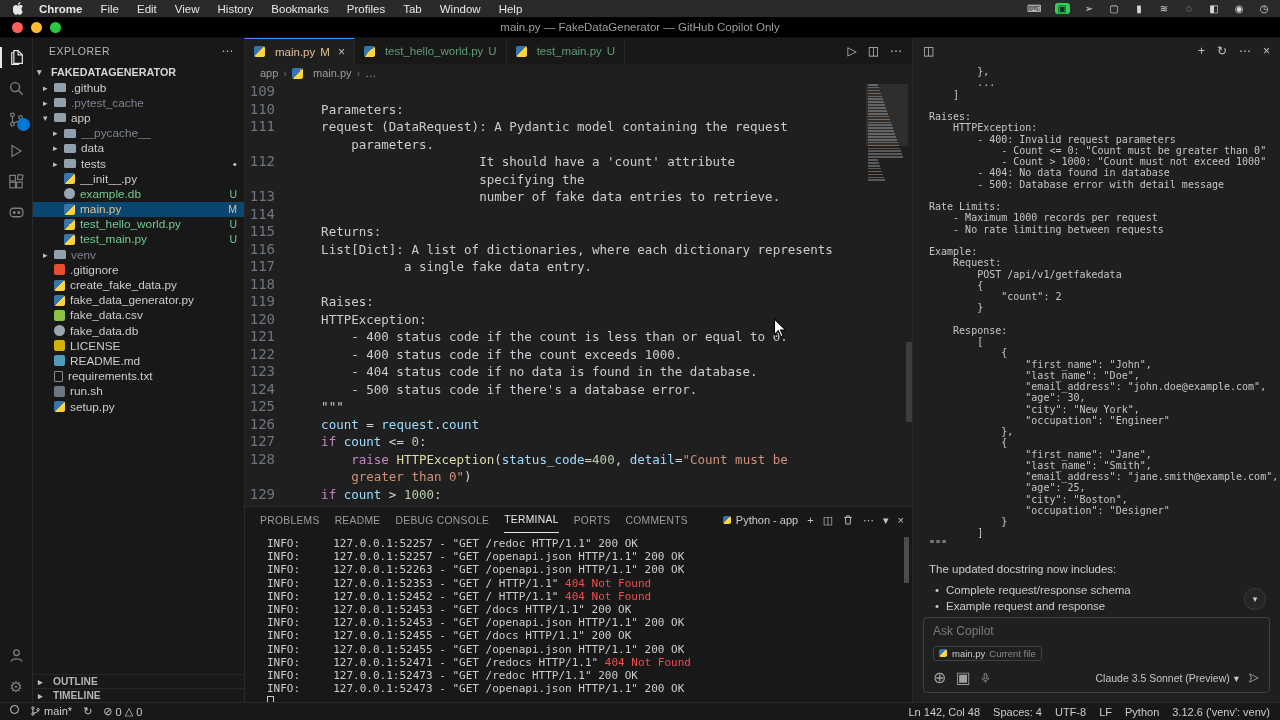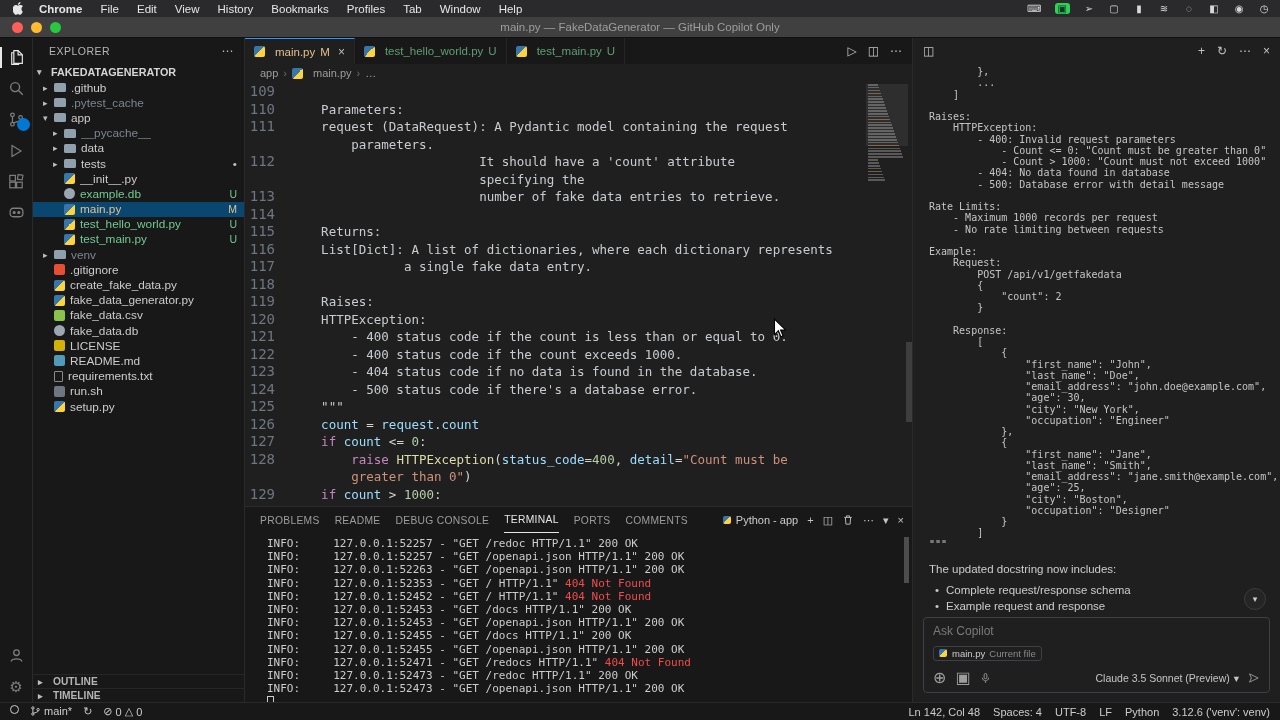--- a/index.html
+++ b/index.html
@@ -10,21 +10,21 @@
   
   .menubar { height:17px; background:#2a2a2c; display:flex; align-items:center; padding:0 10px; color:#e6e6e6; font-size:11.5px; flex:none; }
   .apple { width:16px; display:flex; justify-content:center; margin-right:4px; }
   .menu-item { padding:0 9px; }
   .menu-app { font-weight:bold; }
   .menu-status { margin-left:auto; display:flex; gap:13px; align-items:center; color:#d8d8d8; font-size:10px; }
   .mstat { display:inline-block; min-width:12px; text-align:center; }
   .mrec { background:#30d158; color:#0a3a1e; border-radius:3px; padding:0 3px; }
 
   
-  .titlebar { height:21px; background:#404040; border-bottom:1px solid #111; display:flex; align-items:center; position:relative; flex:none; }
+  .titlebar { height:21px; background:#000000; border-bottom:1px solid #111; display:flex; align-items:center; position:relative; flex:none; }
   .traffic { display:flex; gap:8px; margin-left:12px; z-index:2; }
   .tl { width:11px; height:11px; border-radius:50%; }
   .tl.red{ background:#ff5f57; } .tl.yel{ background:#febc2e; } .tl.grn{ background:#28c840; }
   .wtitle { position:absolute; left:0; right:0; text-align:center; color:#9d9d9d; font-size:11.5px; }
 
   
   .main { flex:1; display:flex; min-height:0; }
 
   .activitybar { width:33px; background:#181818; border-right:1px solid #2a2a2a; display:flex; flex-direction:column; align-items:center; padding-top:4px; flex:none; }
   .ab-icon { width:33px; height:31px; display:flex; align-items:center; justify-content:center; color:#7d7d7d; position:relative; }

